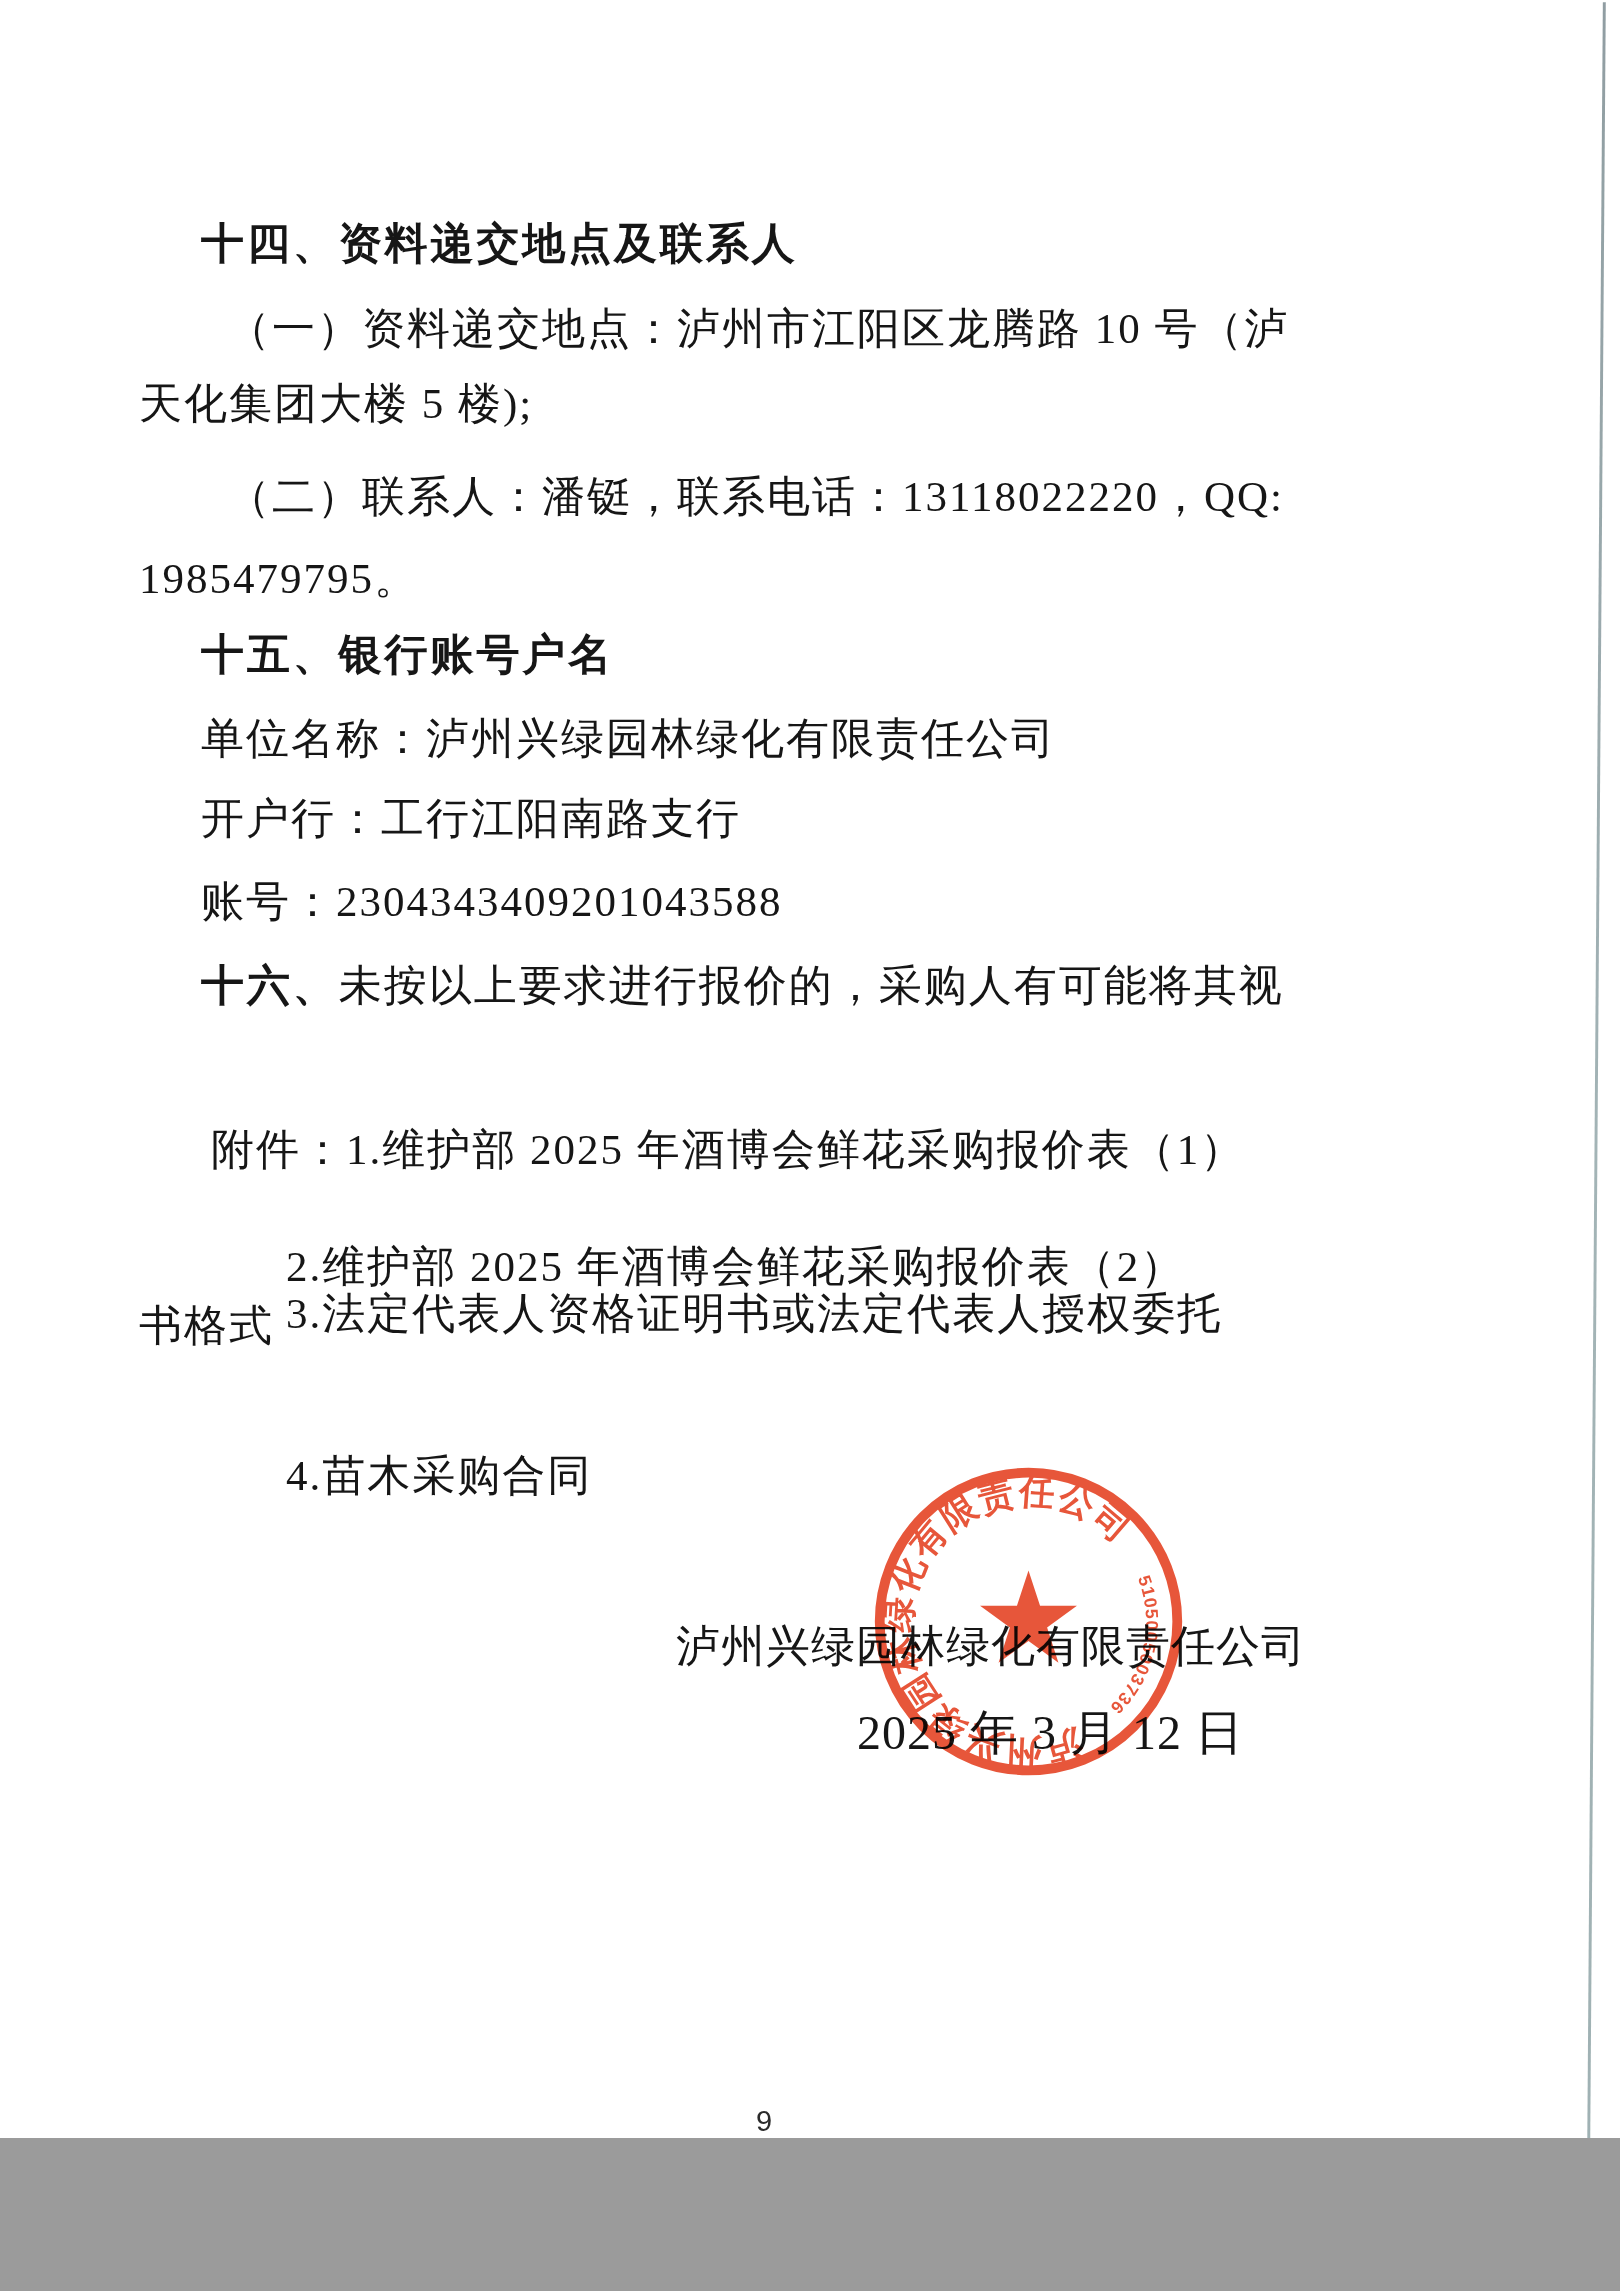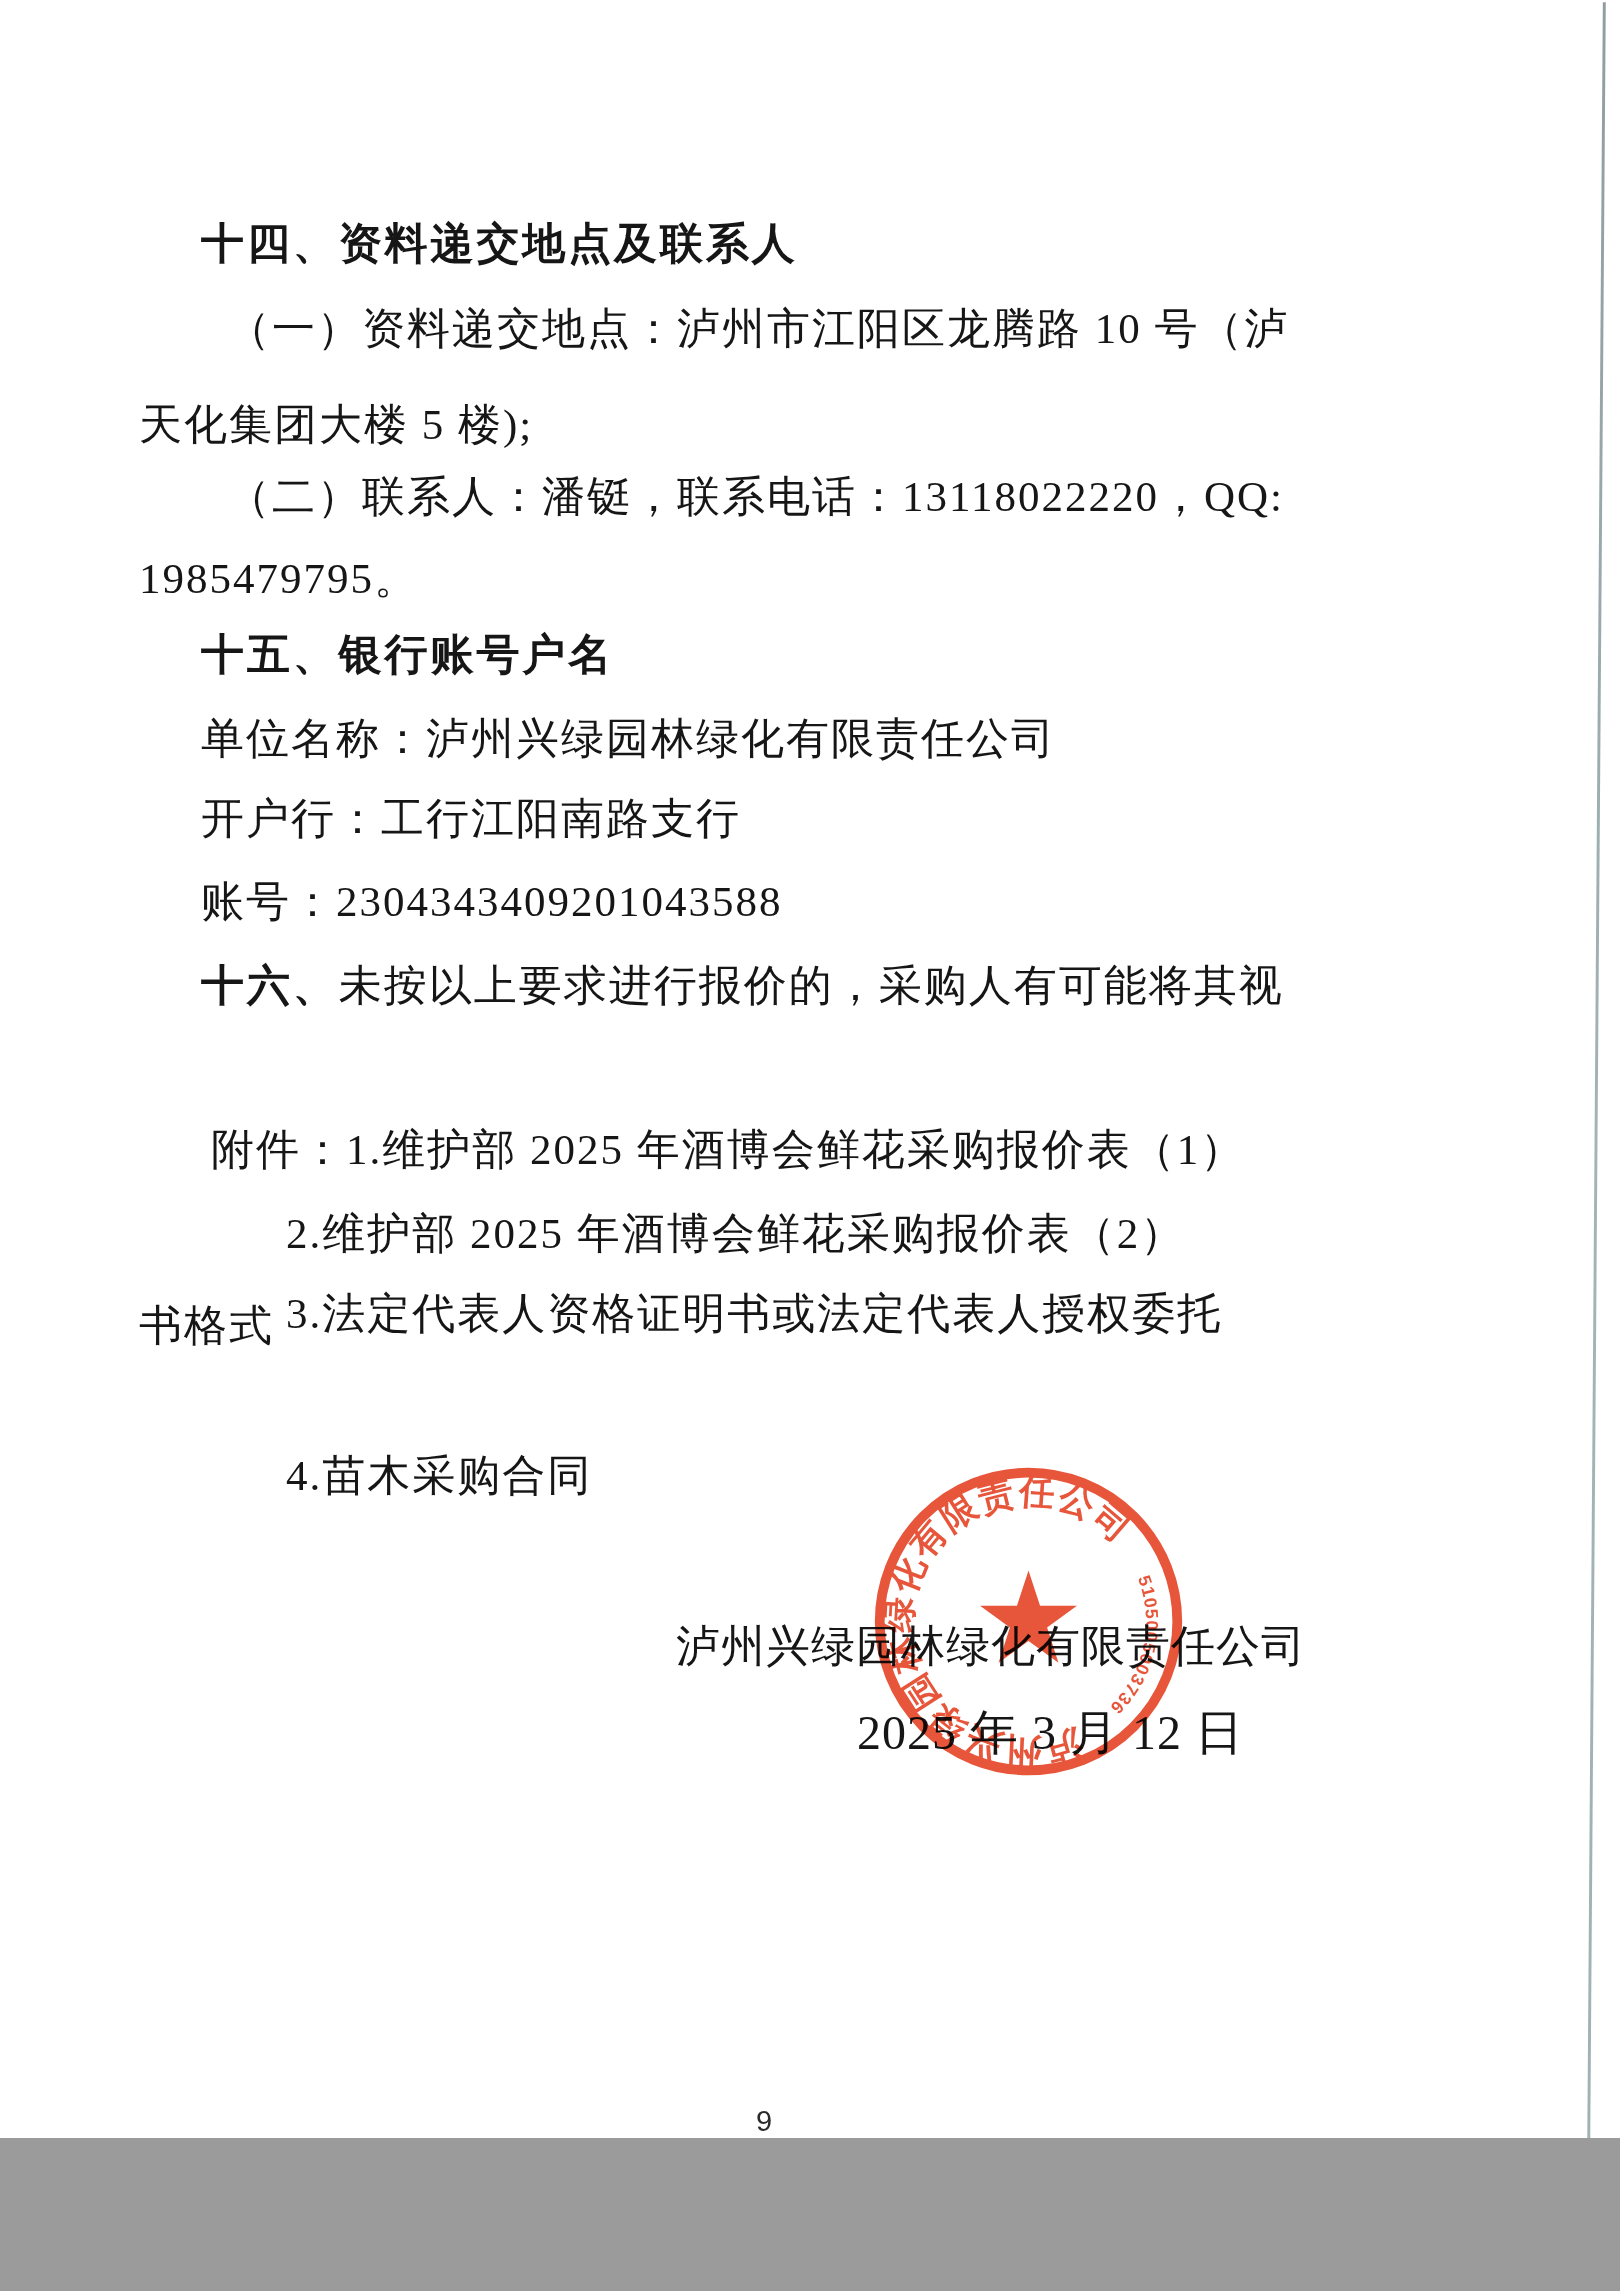--- a/index.html
+++ b/index.html
@@ -62,30 +62,30 @@
     pointer-events:none;z-index:4;
   }
 </style>
 </head>
 <body>
 
 <div class="page">
 
   <div class="line heading x-heading" style="top:219px">十四、资料递交地点及联系人</div>
   <div class="line x-para" style="top:304px">（一）资料递交地点：泸州市江阳区龙腾路 10 号（泸</div>
-  <div class="line x-flush" style="top:400px">天化集团大楼 5 楼);</div>
+  <div class="line x-flush" style="top:379px">天化集团大楼 5 楼);</div>
   <div class="line x-para" style="top:472px">（二）联系人：潘铤，联系电话：13118022220，QQ:</div>
   <div class="line x-flush" style="top:554px">1985479795。</div>
   <div class="line heading x-heading" style="top:630px">十五、银行账号户名</div>
   <div class="line x-body" style="top:714px">单位名称：泸州兴绿园林绿化有限责任公司</div>
   <div class="line x-body" style="top:794px">开户行：工行江阳南路支行</div>
   <div class="line x-body" style="top:877px">账号：2304343409201043588</div>
   <div class="line x-heading" style="top:961px"><span class="bold-prefix">十六、</span><span>未按以上要求进行报价的，采购人有可能将其视</span></div>
   <div class="line x-attach" style="top:1125px">附件：1.维护部 2025 年酒博会鲜花采购报价表（1）</div>
-  <div class="line x-item" style="top:1209px">2.维护部 2025 年酒博会鲜花采购报价表（2）</div>
+  <div class="line x-item" style="top:1242px">2.维护部 2025 年酒博会鲜花采购报价表（2）</div>
   <div class="line x-item" style="top:1289px">3.法定代表人资格证明书或法定代表人授权委托</div>
   <div class="line x-flush" style="top:1301px">书格式</div>
   <div class="line x-item" style="top:1451px">4.苗木采购合同</div>
 
   <div class="sig-company">泸州兴绿园林绿化有限责任公司</div>
   <div class="sig-date">2025 年 3 月 12 日</div>
 
   <svg class="stamp" viewBox="0 0 330 330">
     <g fill="none" stroke="#e5492b">
       <circle cx="165" cy="165" r="152" stroke-width="10"></circle>

